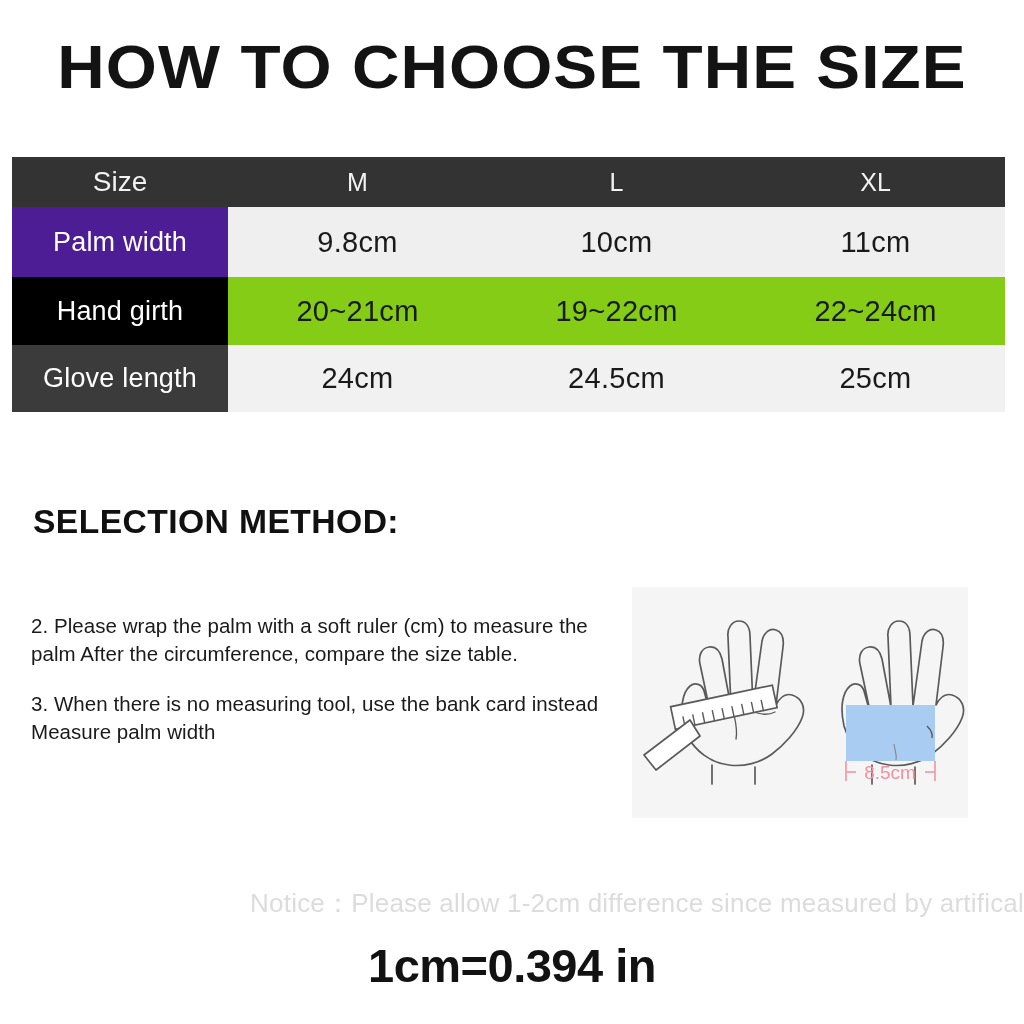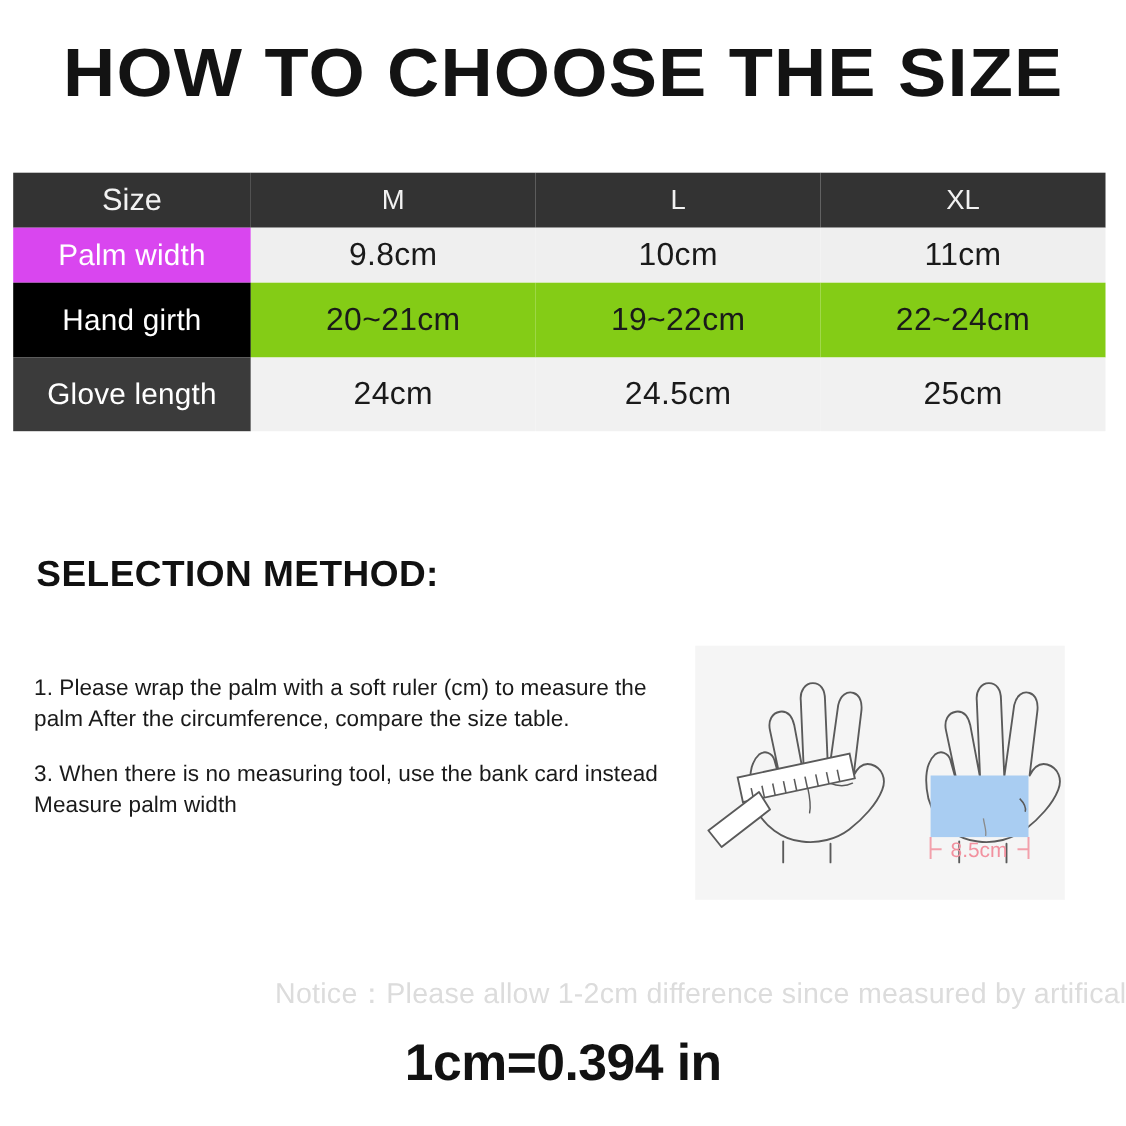--- a/index.html
+++ b/index.html
@@ -45,21 +45,21 @@
   .col-data{width:259px;}
 
   .hdr-row td{
     height:50px;
     background:#333333;
     color:#f2f2f2;
     font-size:25px;
   }
   .hdr-row td.hdr-label{font-size:28px;}
 
-  .row-1 .cell-label{background:#d946ef;height:50px;}
+  .row-1 .cell-label{background:#4c1d95;height:70px;}
   .row-2 .cell-label{background:#000000;height:68px;}
   .row-3 .cell-label{background:#3b3b3b;height:67px;}
   .cell-label{
     color:#ffffff;
     font-size:27px;
     letter-spacing:.2px;
   }
   .row-1 .cell-data{background:#efefef;}
   .row-2 .cell-data{background:#84cc16;}
   .row-3 .cell-data{background:#f1f1f1;}
@@ -160,21 +160,21 @@
         <td class="cell-data">24cm</td>
         <td class="cell-data">24.5cm</td>
         <td class="cell-data">25cm</td>
       </tr>
     </tbody>
   </table>
 
   <div class="method-title">SELECTION METHOD:</div>
 
   <div class="method-list">
-    <div class="method-item">1. Please wrap the palm with a soft ruler (cm) to measure the palm After the circumference, compare the size table.</div>
+    <div class="method-item">2. Please wrap the palm with a soft ruler (cm) to measure the palm After the circumference, compare the size table.</div>
     <div class="method-item">3. When there is no measuring tool, use the bank card instead Measure palm width</div>
   </div>
 
   <div class="illus-panel">
     <svg width="336" height="231" viewBox="0 0 336 231">
 
       <g fill="none" stroke="#5a5a5a" stroke-width="1.7" stroke-linecap="round" stroke-linejoin="round">
 
         <path d="M52,139
                  C48,121 50,106 58,99

